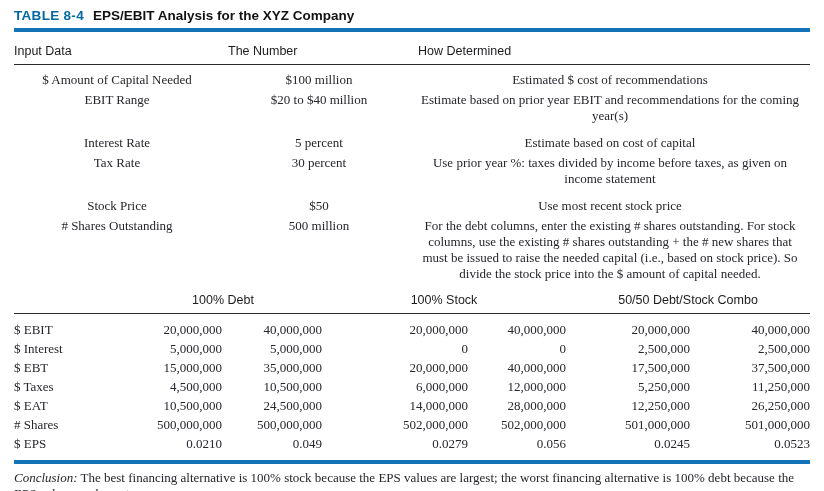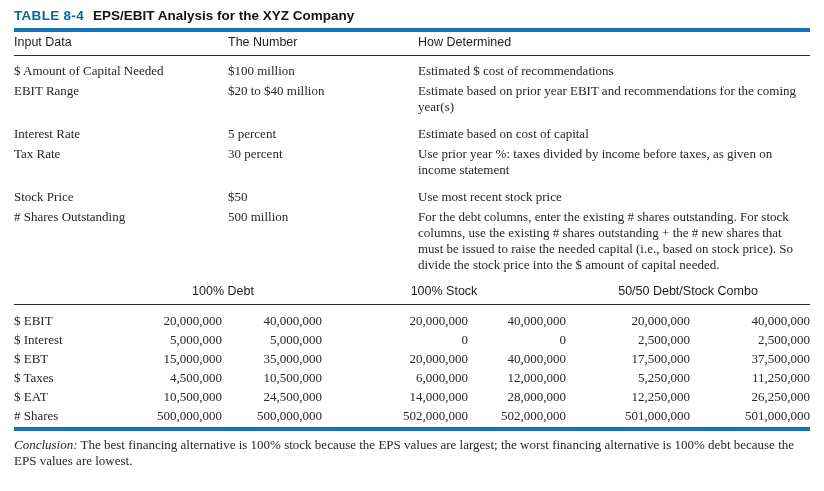--- a/index.html
+++ b/index.html
@@ -13,25 +13,25 @@
   .rule-thick{height:4px;background:#1273b9;margin-top:4px;}
 
   
   table{border-collapse:collapse;width:100%;}
   .input-table{table-layout:fixed;}
   .input-table col.c1{width:214px;}
   .input-table col.c2{width:190px;}
   .input-table col.c3{width:392px;}
   .input-table thead th{
     font:12.5px "Liberation Sans",sans-serif;color:#1c1c1f;font-weight:normal;
-    text-align:left;padding:3px 0 6px 0;border-bottom:1px solid #2b2b2b;margin-top:29px;
+    text-align:left;padding:12px 0 6px 0;border-bottom:1px solid #2b2b2b;margin-top:29px;
   }
   .input-table tbody td{
     font:13px "Liberation Serif",serif;color:#26262c;vertical-align:top;
-    line-height:16px;padding:2px 8px 2px 0;
+    line-height:16px;padding:2px 8px 2px 0;text-align:center;
   }
   .input-table tbody tr.first td{padding-top:7px;}
   .input-table tbody tr.gap-after td{padding-bottom:9px;}
 
   
   .scenario-table{table-layout:fixed;margin-top:4px;}
   .scenario-table col.lab{width:110px;}
   .scenario-table col.n1{width:98px;}
   .scenario-table col.n2{width:100px;}
   .scenario-table col.n3{width:146px;}
@@ -181,20 +181,29 @@
       </tr>
       <tr>
         <th># Shares</th>
         <td>500,000,000</td>
         <td>500,000,000</td>
         <td>502,000,000</td>
         <td>502,000,000</td>
         <td>501,000,000</td>
         <td>501,000,000</td>
       </tr>
+      <tr class="last">
+        <th>$ EPS</th>
+        <td>0.0210</td>
+        <td>0.049</td>
+        <td>0.0279</td>
+        <td>0.056</td>
+        <td>0.0245</td>
+        <td>0.0523</td>
+      </tr>
     </tbody>
   </table>
 
   <div class="rule-thick bottom"></div>
 
   <p class="conclusion">
     <em>Conclusion:</em> <span>The best financing alternative is 100% stock because the EPS values are largest; the worst financing alternative is 100% debt because the EPS values are lowest.</span>
   </p>
 
 </div>

